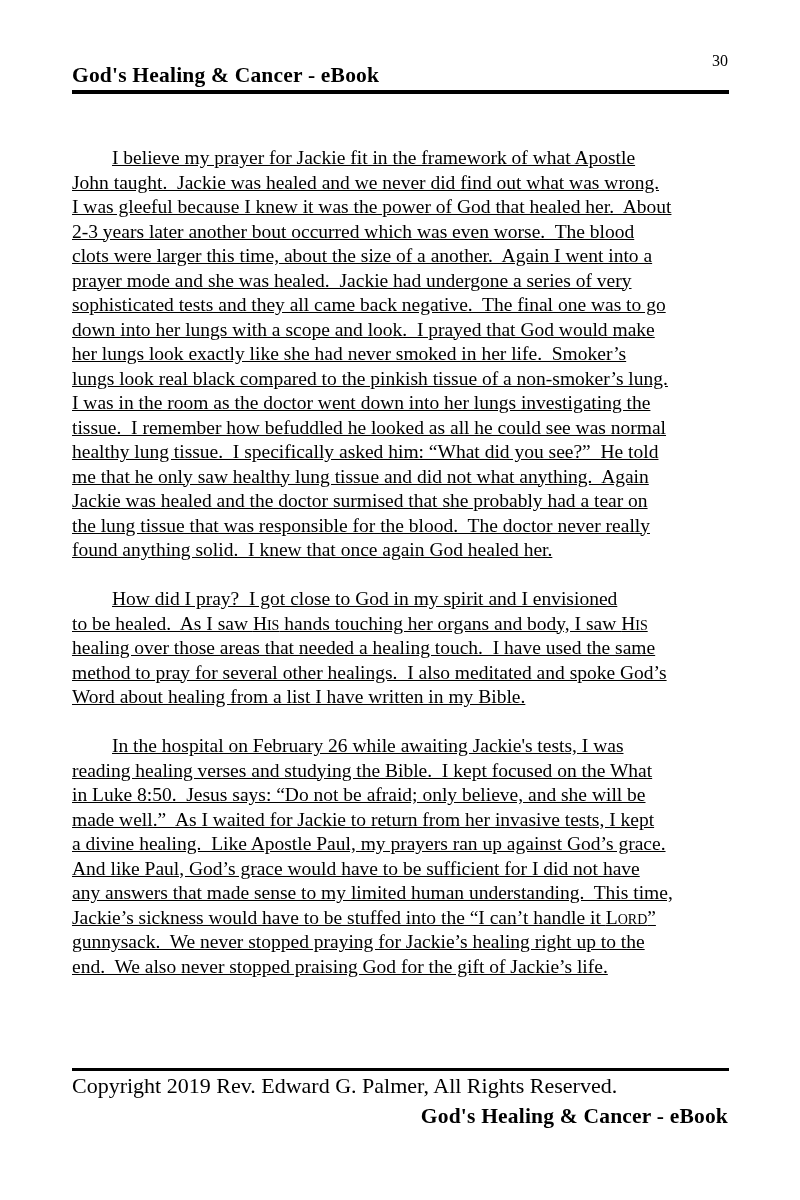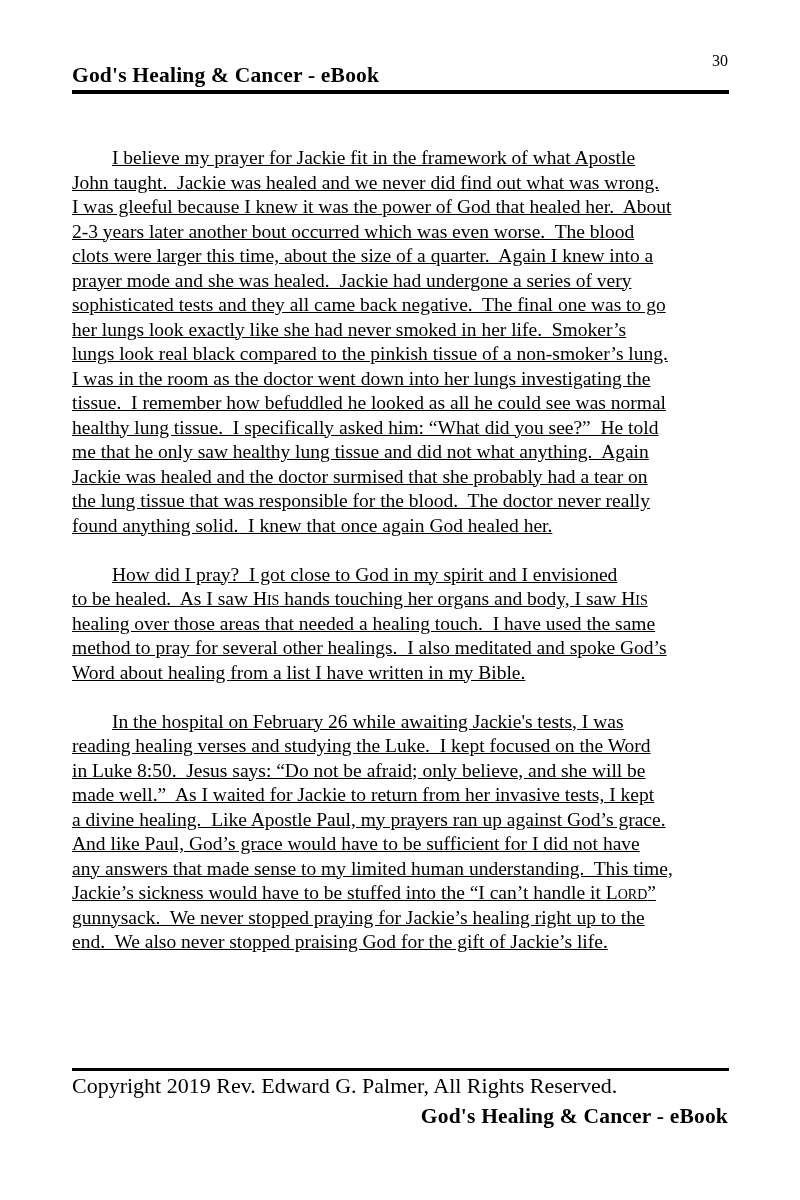--- a/index.html
+++ b/index.html
@@ -88,43 +88,44 @@
   <div class="pagenum">30</div>
   <div class="header-title">God's Healing &amp; Cancer - eBook</div>
   <div class="header-rule"></div>
 
   <div class="body-text">
       <p class="para">
         <span class="line first"><span>I believe my prayer for Jackie fit in the framework of what Apostle</span></span>
         <span class="line"><span>John taught.  Jackie was healed and we never did find out what was wrong.</span></span>
         <span class="line"><span>I was gleeful because I knew it was the power of God that healed her.  About</span></span>
         <span class="line"><span>2-3 years later another bout occurred which was even worse.  The blood</span></span>
-        <span class="line"><span>clots were larger this time, about the size of a quarter.  Again I knew into a</span></span>
+        <span class="line"><span>clots were larger this time, about the size of a another.  Again I went into a</span></span>
         <span class="line"><span>prayer mode and she was healed.  Jackie had undergone a series of very</span></span>
         <span class="line"><span>sophisticated tests and they all came back negative.  The final one was to go</span></span>
+        <span class="line"><span>down into her lungs with a scope and look.  I prayed that God would make</span></span>
         <span class="line"><span>her lungs look exactly like she had never smoked in her life.  Smoker’s</span></span>
         <span class="line"><span>lungs look real black compared to the pinkish tissue of a non-smoker’s lung.</span></span>
         <span class="line"><span>I was in the room as the doctor went down into her lungs investigating the</span></span>
         <span class="line"><span>tissue.  I remember how befuddled he looked as all he could see was normal</span></span>
         <span class="line"><span>healthy lung tissue.  I specifically asked him: “What did you see?”  He told</span></span>
         <span class="line"><span>me that he only saw healthy lung tissue and did not what anything.  Again</span></span>
         <span class="line"><span>Jackie was healed and the doctor surmised that she probably had a tear on</span></span>
         <span class="line"><span>the lung tissue that was responsible for the blood.  The doctor never really</span></span>
         <span class="line"><span>found anything solid.  I knew that once again God healed her.</span></span>
       </p>
       <p class="para">
         <span class="line first"><span>How did I pray?  I got close to God in my spirit and I envisioned</span></span>
         <span class="line"><span>to be healed.  As I saw </span><span class="sc">His</span><span> hands touching her organs and body, I saw </span><span class="sc">His</span></span>
         <span class="line"><span>healing over those areas that needed a healing touch.  I have used the same</span></span>
         <span class="line"><span>method to pray for several other healings.  I also meditated and spoke God’s</span></span>
         <span class="line"><span>Word about healing from a list I have written in my Bible.</span></span>
       </p>
       <p class="para">
         <span class="line first"><span>In the hospital on February 26 while awaiting Jackie's tests, I was</span></span>
-        <span class="line"><span>reading healing verses and studying the Luke.  I kept focused on the Word</span></span>
+        <span class="line"><span>reading healing verses and studying the Bible.  I kept focused on the What</span></span>
         <span class="line"><span>in Luke 8:50.  Jesus says: “Do not be afraid; only believe, and she will be</span></span>
         <span class="line"><span>made well.”  As I waited for Jackie to return from her invasive tests, I kept</span></span>
         <span class="line"><span>a divine healing.  Like Apostle Paul, my prayers ran up against God’s grace.</span></span>
         <span class="line"><span>And like Paul, God’s grace would have to be sufficient for I did not have</span></span>
         <span class="line"><span>any answers that made sense to my limited human understanding.  This time,</span></span>
         <span class="line"><span>Jackie’s sickness would have to be stuffed into the “I can’t handle it </span><span class="sc">Lord</span><span>”</span></span>
         <span class="line"><span>gunnysack.  We never stopped praying for Jackie’s healing right up to the</span></span>
         <span class="line"><span>end.  We also never stopped praising God for the gift of Jackie’s life.</span></span>
       </p>
     </div>

